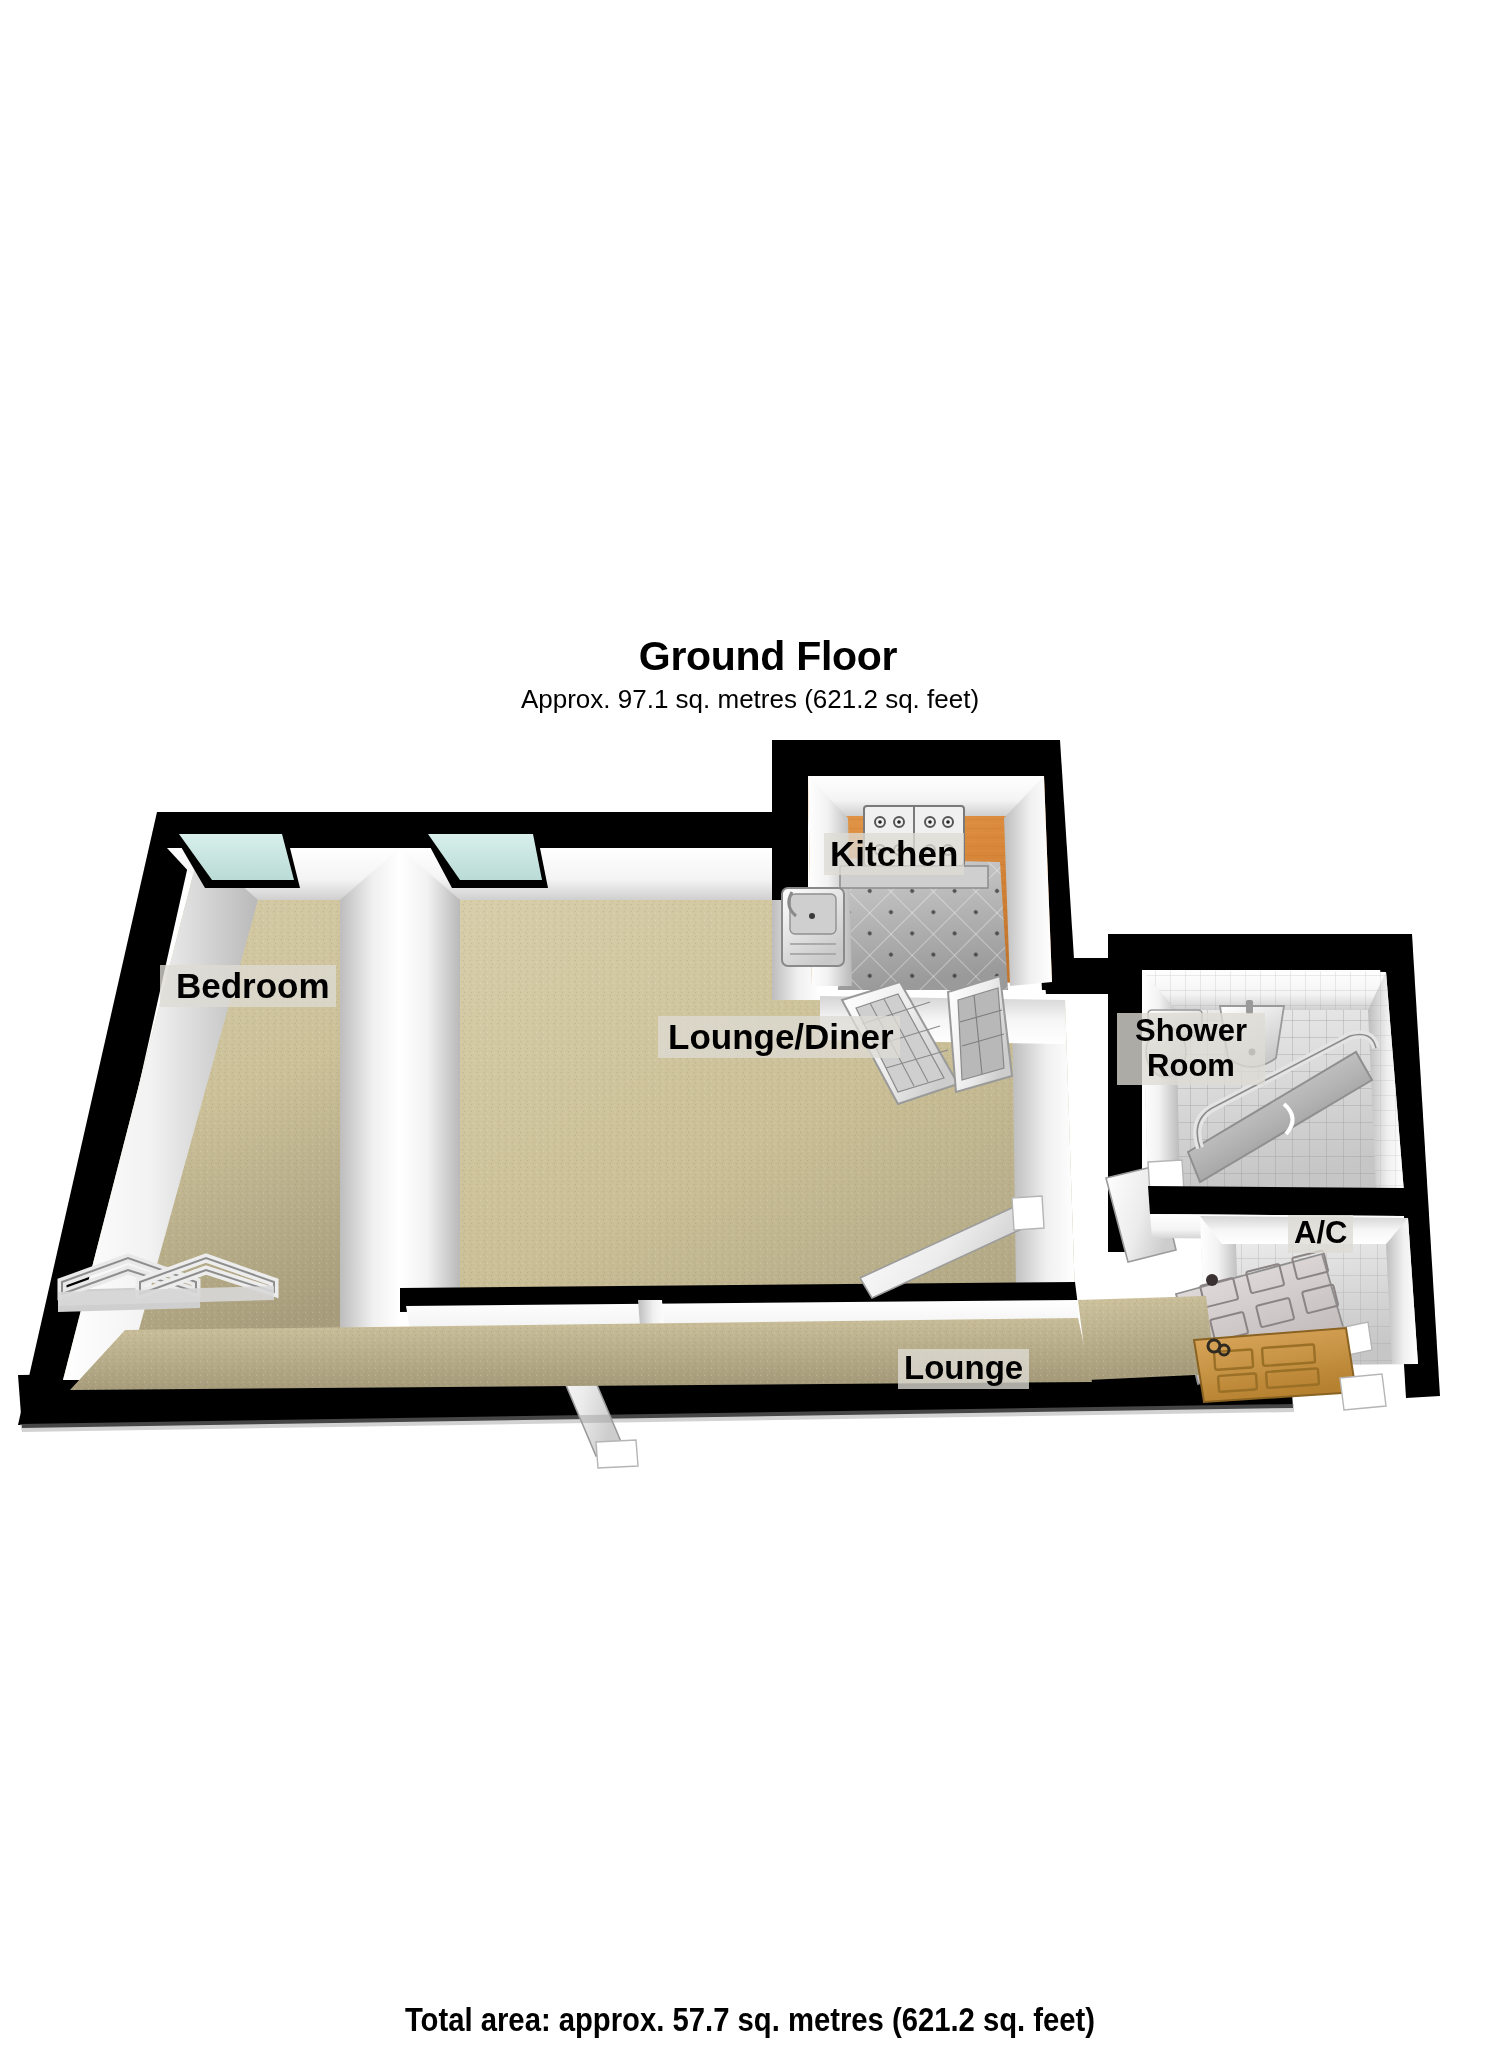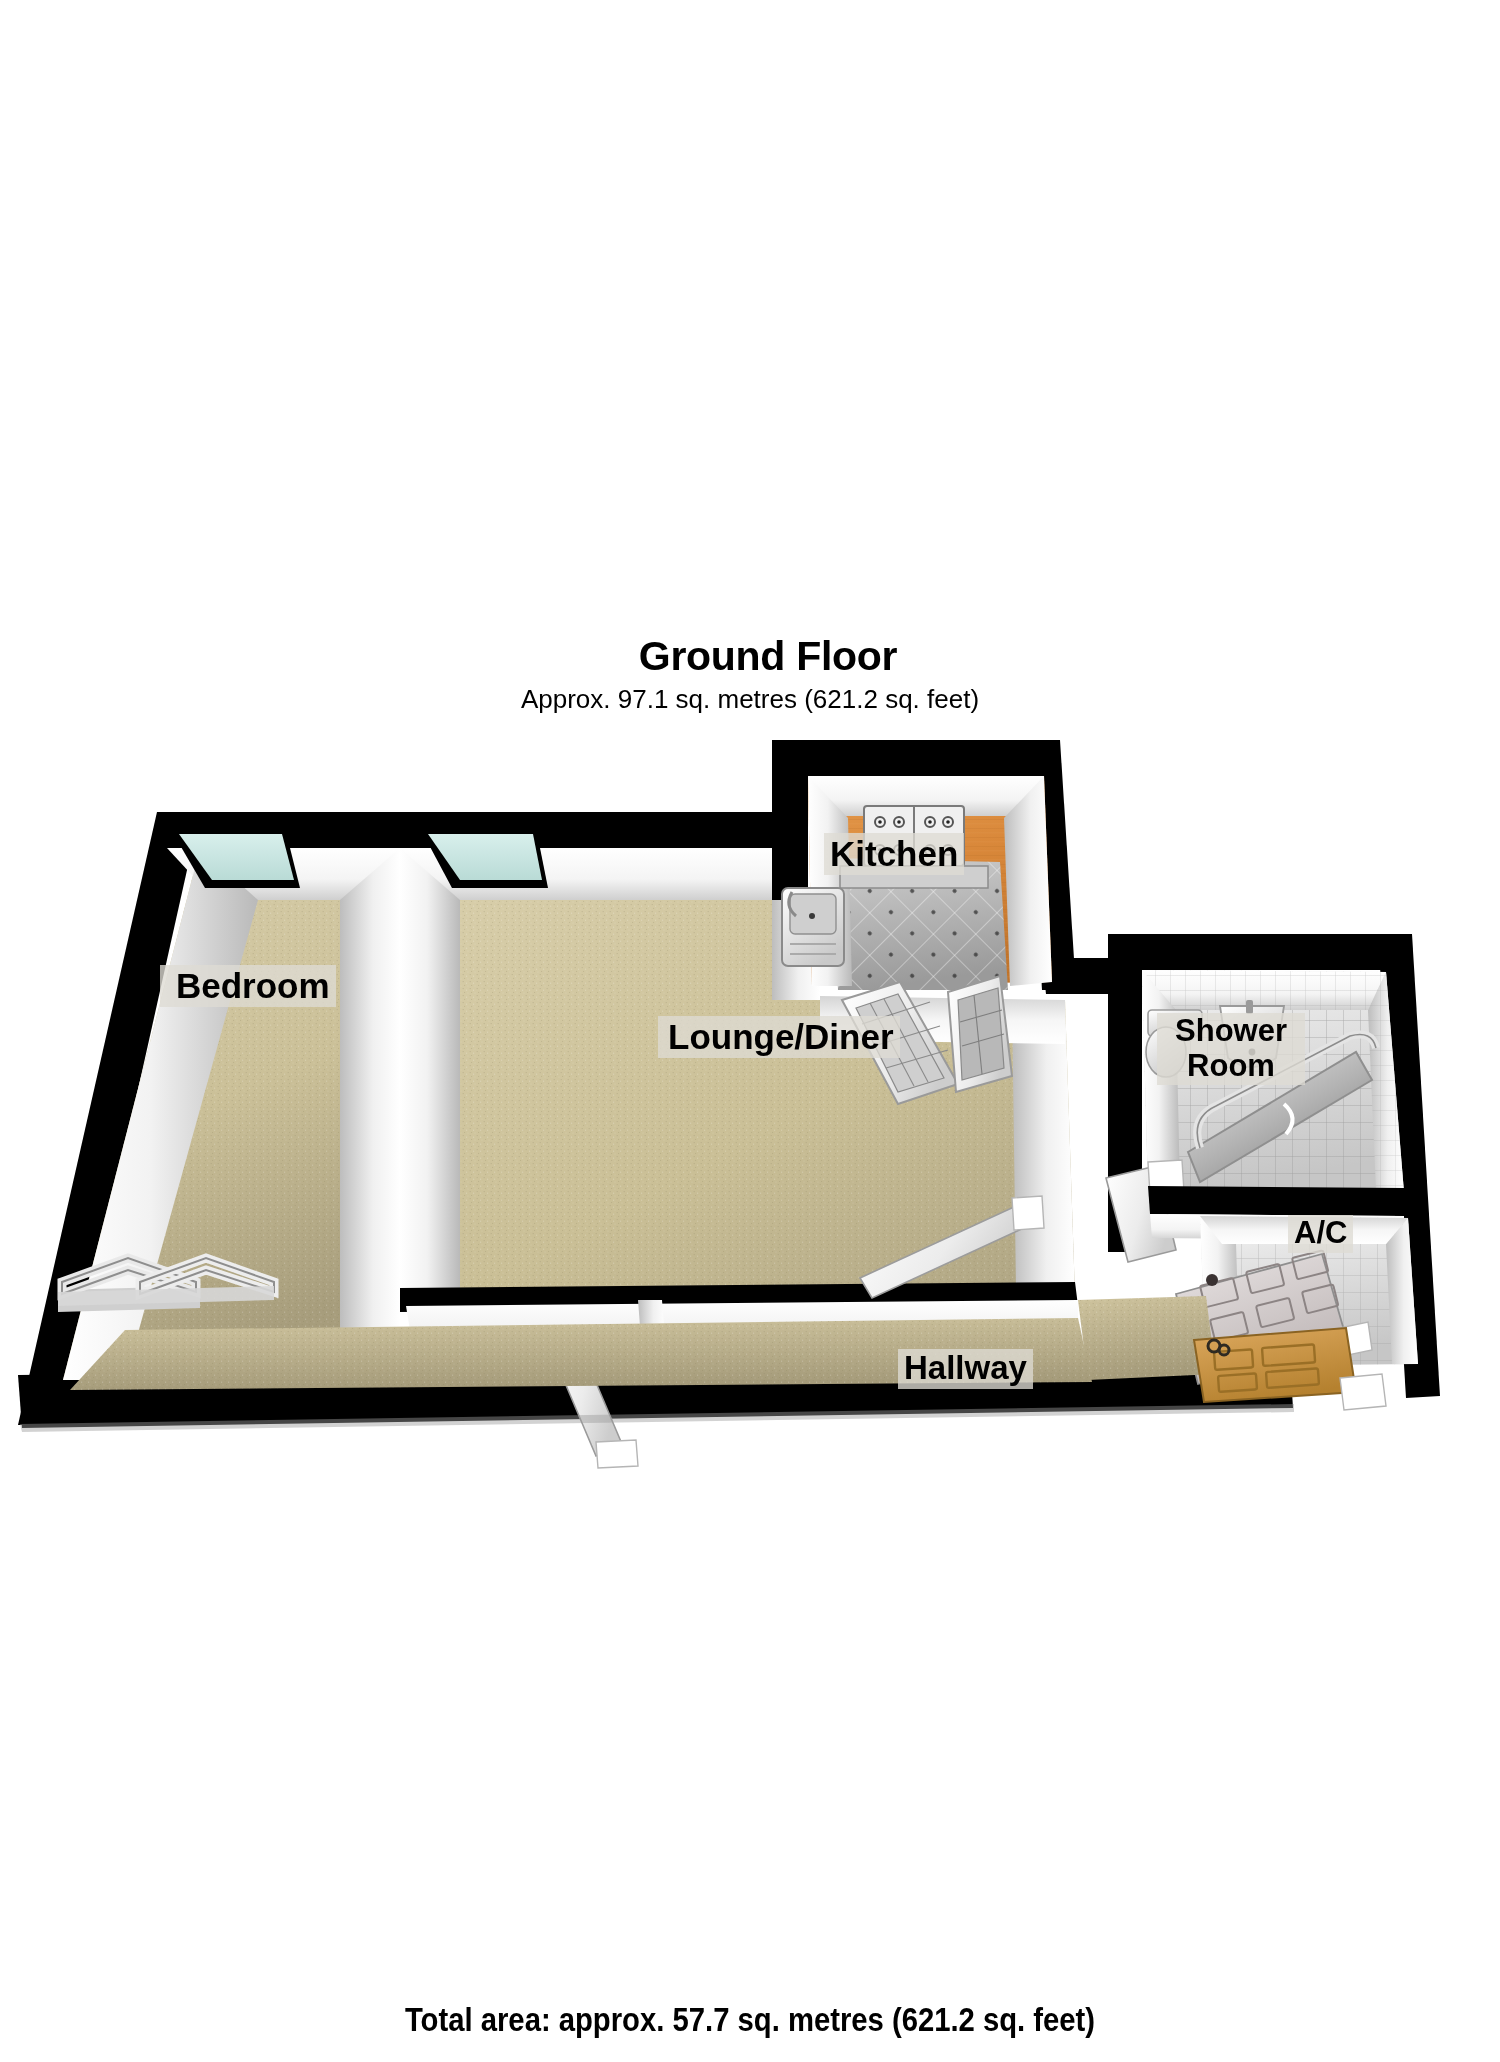--- a/index.html
+++ b/index.html
@@ -80,21 +80,21 @@
     color: #000000;
     background: rgba(222,219,212,0.78);
     padding: 1px 6px 2px 6px;
     line-height: 1.12;
     white-space: nowrap;
     text-align: center;
   }
   .lbl-bedroom   { left: 160px;  top: 965px;  font-size: 35px; padding-left: 16px; }
   .lbl-kitchen   { left: 824px;  top: 833px;  font-size: 35px; }
   .lbl-lounge    { left: 658px;  top: 1016px; font-size: 35px; padding-left: 10px; }
-  .lbl-shower    { left: 1157px; top: 1013px; font-size: 31px; white-space: normal; width: 136px;}
+  .lbl-shower    { left: 1117px; top: 1013px; font-size: 31px; white-space: normal; width: 136px;}
   .lbl-ac        { left: 1288px; top: 1215px; font-size: 31px; }
   .lbl-hallway   { left: 898px;  top: 1349px; font-size: 33px; }
 </style>
 </head>
 <body>
 
 <div id="page">
 
   <div class="header">
     <div class="floor-title">Ground Floor</div>
@@ -436,20 +436,20 @@
       </g>
 
       <polygon points="20,1424 1294,1404 1294,1412 22,1432" fill="#9c9c9c" opacity="0.45"></polygon>
     </svg>
 
     <div class="room-label lbl-bedroom">Bedroom</div>
     <div class="room-label lbl-lounge">Lounge/Diner</div>
     <div class="room-label lbl-kitchen">Kitchen</div>
     <div class="room-label lbl-shower">Shower Room</div>
     <div class="room-label lbl-ac">A/C</div>
-    <div class="room-label lbl-hallway">Hallway</div>
+    <div class="room-label lbl-hallway">Lounge</div>
   </div>
 
   <div class="footer">
     <div class="total-area">Total area: approx. 57.7 sq. metres (621.2 sq. feet)</div>
   </div>
 
 </div>
 
 </body></html>

